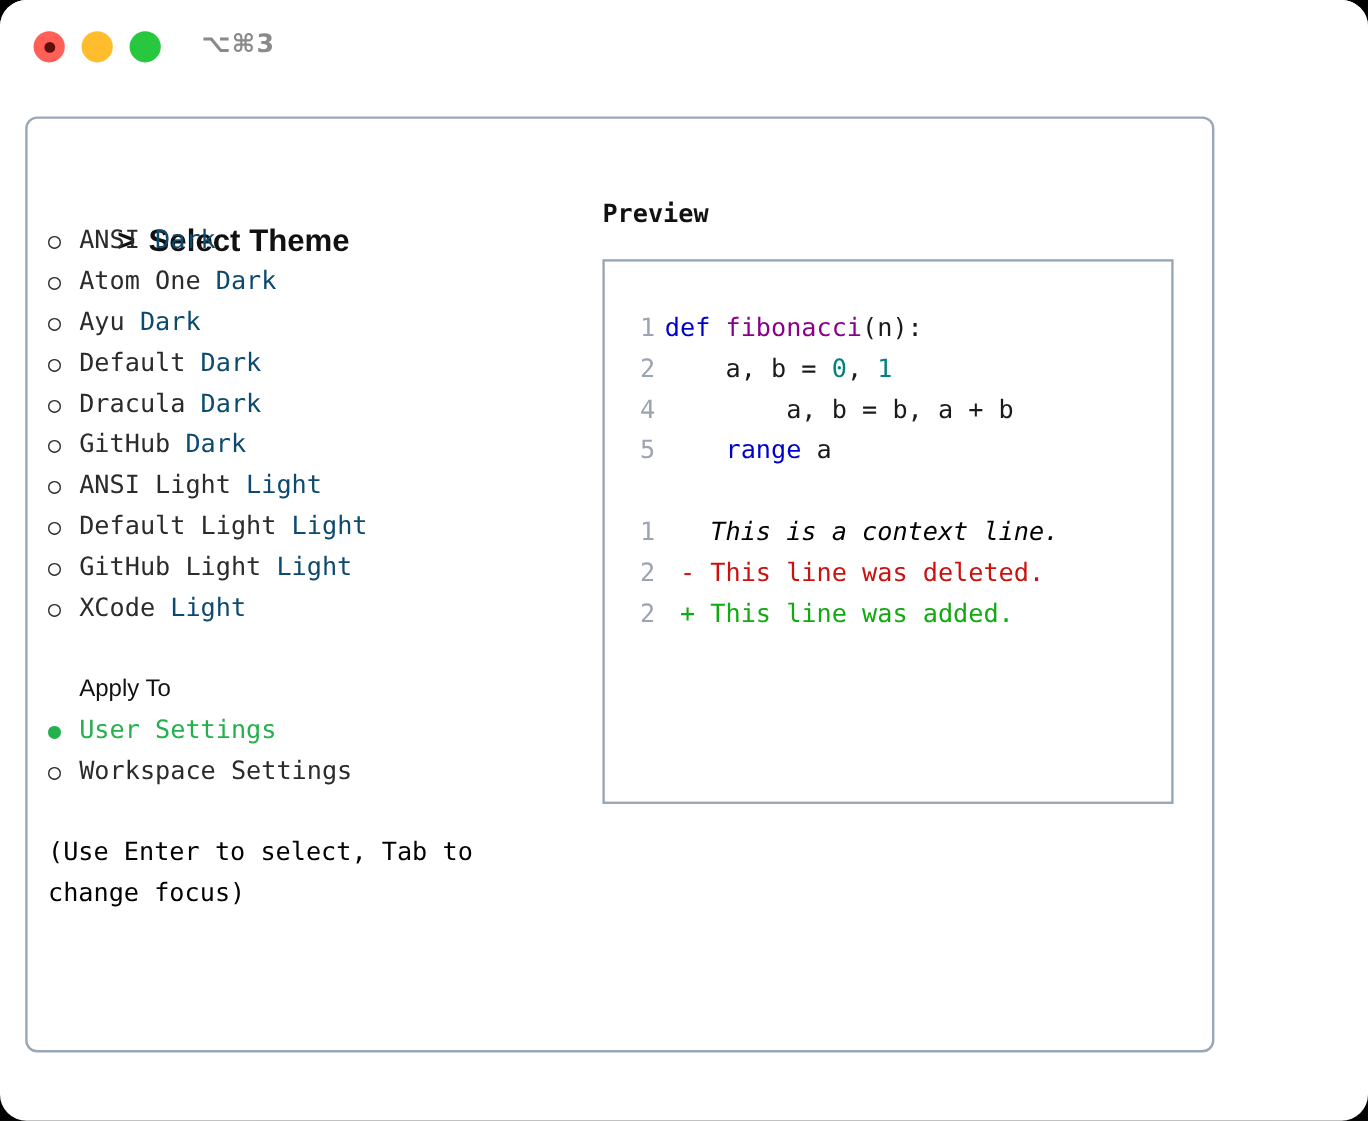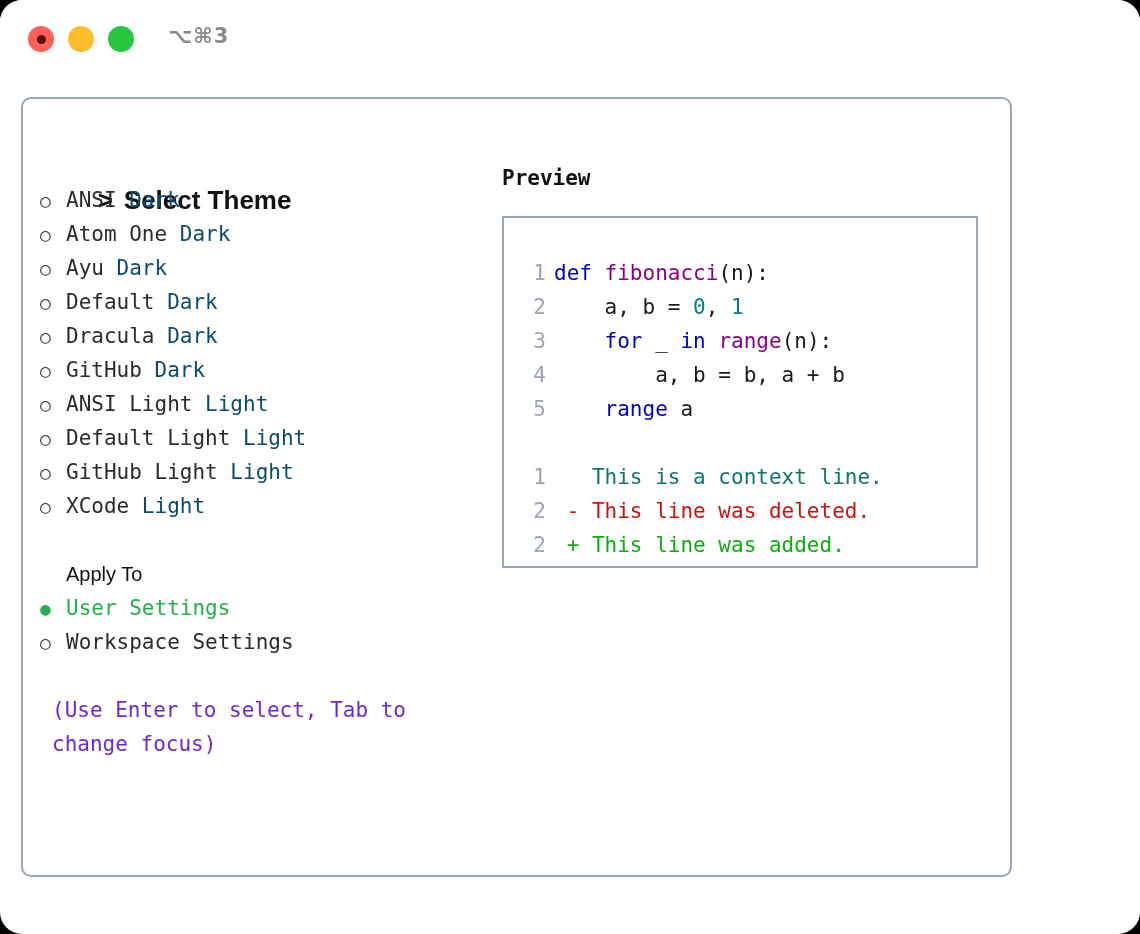--- a/index.html
+++ b/index.html
@@ -140,23 +140,22 @@
     color: #111111;
     white-space: pre;
     padding-left: 26px;
   }
 
   #hint-block {
     margin-top: 34px;
     font-family: "DejaVu Sans Mono", monospace;
     font-size: 21px;
     line-height: 34px;
-    color: #6d28d9;
+    color: #000000;
     width: 400px;
-    margin-left: 12px;
   }
 
   
   #preview-column {
     position: absolute;
     left: 479px;
     top: 62px;
     width: 490px;
   }
   #preview-heading {
@@ -165,21 +164,21 @@
     font-weight: 700;
     color: #111111;
     line-height: 34px;
     height: 34px;
     white-space: pre;
   }
 
   #preview-box {
     margin-top: 21px;
     width: 476px;
-    height: 352px;
+    height: 454px;
     border: 2px solid #9aa7b5;
     background: #ffffff;
     box-sizing: border-box;
     padding: 38px 0 0 16px;
   }
 
   .code-line {
     font-family: "DejaVu Sans Mono", monospace;
     font-size: 21px;
     line-height: 34px;
@@ -200,21 +199,21 @@
   .tok-plain{ color: #1a1a1a; }
 
   .diff-gap { height: 34px; }
   .diff-line {
     font-family: "DejaVu Sans Mono", monospace;
     font-size: 21px;
     line-height: 34px;
     height: 34px;
     white-space: pre;
   }
-  .diff-context { color: #0f766e; }
+  .diff-context { color: #000000; font-style: italic; }
   .diff-del     { color: #cc1111; }
   .diff-add     { color: #11aa11; }
 </style>
 </head>
 <body>
 
 <div id="app-window">
 
   <div id="titlebar">
     <div class="traffic-lights">
@@ -258,21 +257,20 @@
       <div id="hint-block">(Use Enter to select, Tab to change focus)</div>
     </div>
 
     <div id="preview-column">
       <div id="preview-heading">Preview</div>
 
       <div id="preview-box">
         <div id="code-block">
             <div class="code-line"><span class="lineno">1</span><span class="tok-kw">def </span><span class="tok-fn">fibonacci</span><span class="tok-plain">(n):</span></div>
             <div class="code-line"><span class="lineno">2</span><span class="tok-plain">    a, b = </span><span class="tok-num">0</span><span class="tok-plain">, </span><span class="tok-num">1</span></div>
-            <div class="code-line"><span class="lineno">3</span><span class="tok-plain">    </span><span class="tok-kw">for</span><span class="tok-plain"> _ </span><span class="tok-kw">in</span><span class="tok-plain"> </span><span class="tok-fn">range</span><span class="tok-plain">(n):</span></div>
             <div class="code-line"><span class="lineno">4</span><span class="tok-plain">        a, b = b, a + b</span></div>
             <div class="code-line"><span class="lineno">5</span><span class="tok-plain">    </span><span class="tok-kw">range</span><span class="tok-plain"> a</span></div>
           </div>
         <div class="diff-gap"></div>
         <div id="diff-block">
             <div class="diff-line"><span class="lineno">1</span><span class="diff-context">   This is a context line.</span></div>
             <div class="diff-line"><span class="lineno">2</span><span class="diff-del"> - This line was deleted.</span></div>
             <div class="diff-line"><span class="lineno">2</span><span class="diff-add"> + This line was added.</span></div>
           </div>
       </div>

